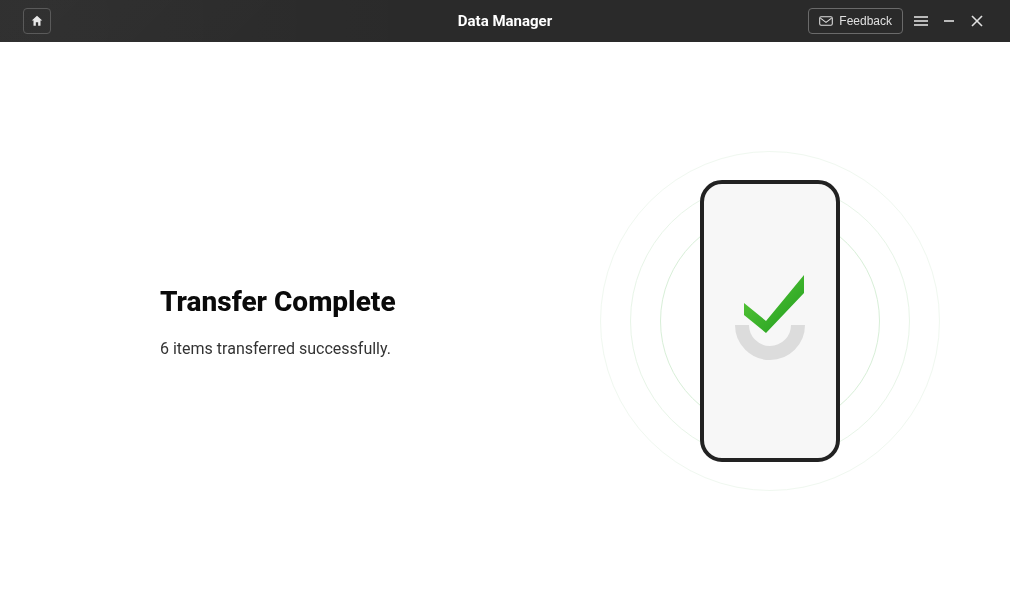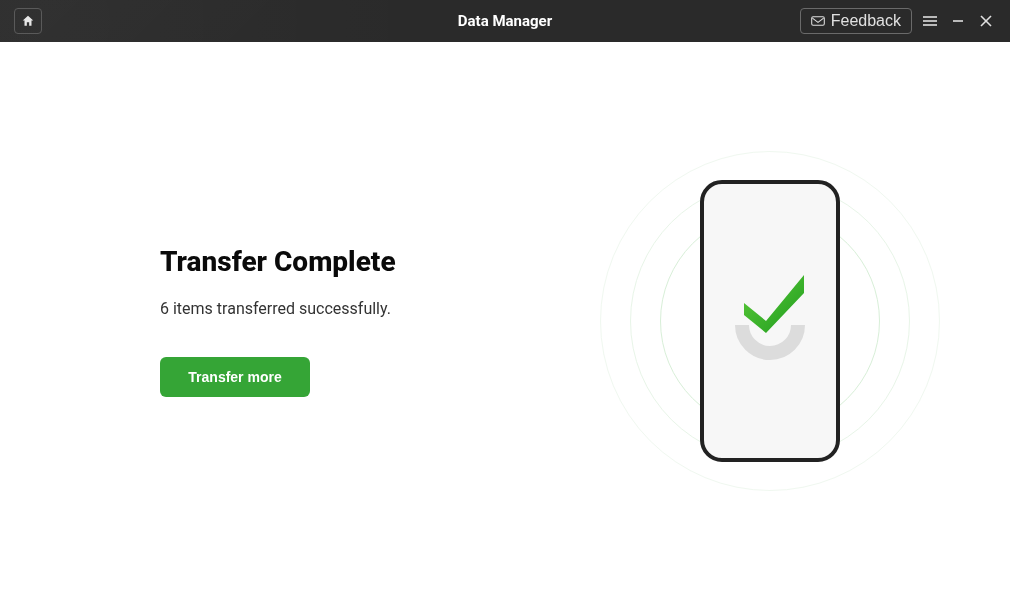--- a/index.html
+++ b/index.html
@@ -15,21 +15,21 @@
       overflow: hidden;
     }
     .title-bar {
       height: 42px;
       background: #2a2a2a;
       background-image: 
         radial-gradient(circle at 5% 50%, rgba(255,255,255,0.02) 0%, transparent 40%),
         linear-gradient(135deg, rgba(255,255,255,0.015) 0%, transparent 30%);
       display: flex;
       align-items: center;
-      padding: 0 14px;
+      padding: 0 23px;
       position: relative;
     }
     .home-btn {
       width: 28px;
       height: 26px;
       border: 1px solid #5a5a5a;
       border-radius: 4px;
       background: transparent;
       display: flex;
       align-items: center;
@@ -49,21 +49,21 @@
       display: flex;
       align-items: center;
       gap: 8px;
     }
     .feedback-btn {
       height: 26px;
       border: 1px solid #6a6a6a;
       border-radius: 4px;
       background: transparent;
       color: #e0e0e0;
-      font-size: 16px;
+      font-size: 12px;
       display: flex;
       align-items: center;
       gap: 6px;
       padding: 0 10px;
       cursor: pointer;
     }
     .win-btn {
       width: 20px;
       height: 20px;
       display: flex;
@@ -190,21 +190,20 @@
         <line x1="11" y1="1" x2="1" y2="11"></line>
       </svg>
     </div>
   </div>
 </div>
 
 <div class="content">
   <div class="left-pane">
     <div class="heading">Transfer Complete</div>
     <div class="subtext">6 items transferred successfully.</div>
-    <button class="transfer-more-btn">Transfer more</button>
   </div>
 
   <div class="right-pane">
     <div class="ripple r3"></div>
     <div class="ripple r2"></div>
     <div class="ripple r1"></div>
     <div class="phone">
       <div class="phone-inner">
         <svg class="arc" viewBox="0 0 72 72">
           <path d="M 8 36 A 28 28 0 0 0 64 36" fill="none" stroke="#dcdcdc" stroke-width="14" stroke-linecap="butt"></path>

